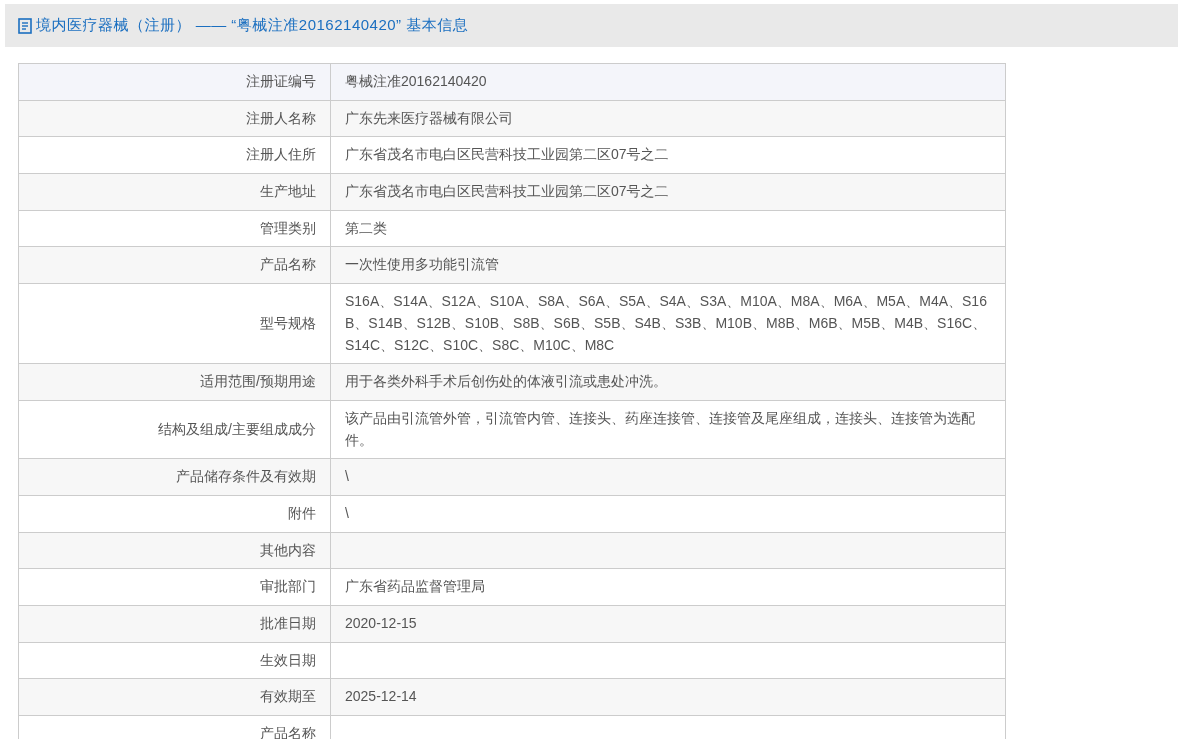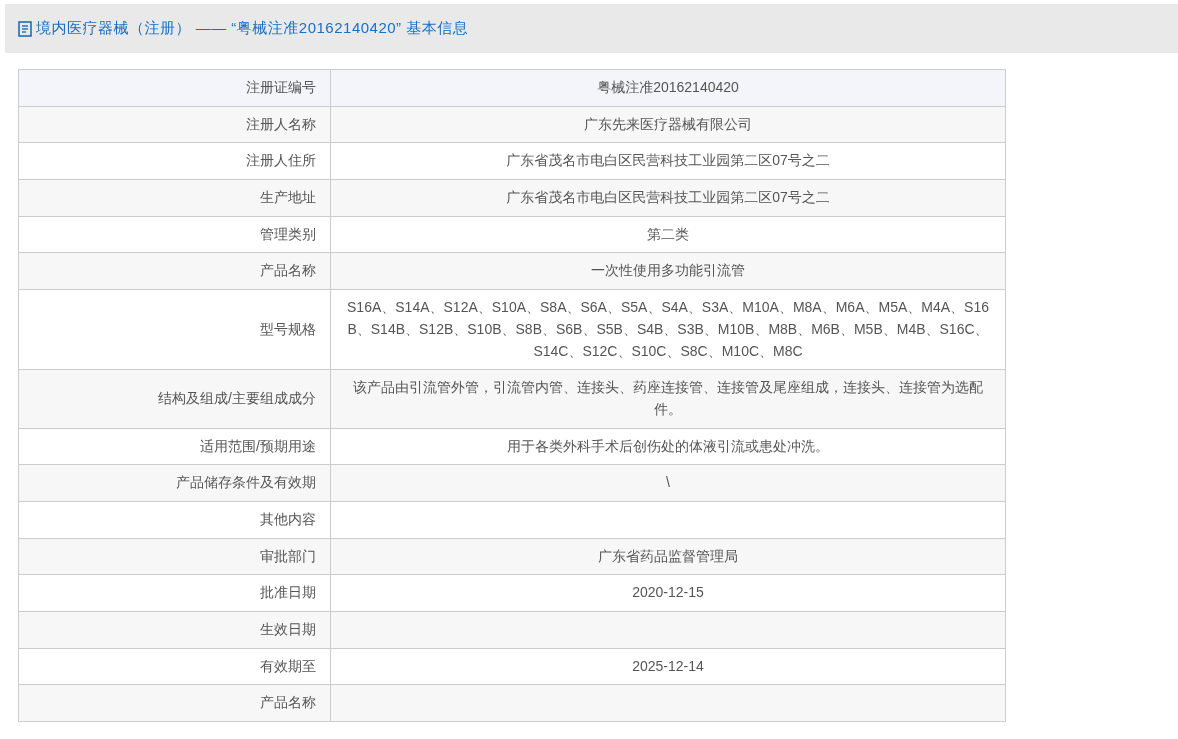--- a/index.html
+++ b/index.html
@@ -6,21 +6,21 @@
     margin: 0;
     padding: 0;
     width: 1178px;
     height: 739px;
     background: #ffffff;
     font-family: "Liberation Sans", "DejaVu Sans", sans-serif;
     overflow: hidden;
   }
   .header-band {
     margin: 4px 0 0 5px;
-    height: 49px;
+    height: 43px;
     background: #e9e9e9;
     display: flex;
     align-items: center;
     padding-left: 13px;
     box-sizing: border-box;
   }
   .doc-icon {
     width: 14px;
     height: 16px;
     margin-right: 4px;
@@ -46,21 +46,21 @@
     vertical-align: middle;
     word-break: break-all;
   }
   .info-table td.label-cell {
     width: 312px;
     text-align: right;
     box-sizing: border-box;
     white-space: nowrap;
   }
   .info-table td.value-cell {
-    text-align: center;
+    text-align: left;
   }
   .info-table tr:nth-child(even) { background: #f7f7f7; }
   .info-table tr:nth-child(odd)  { background: #ffffff; }
   .info-table tr:first-child     { background: #f4f5fa; }
 </style>
 </head>
 <body>
 
 <div class="header-band">
   <svg class="doc-icon" viewBox="0 0 14 16">
@@ -111,33 +111,39 @@
     <td class="value-cell">一次性使用多功能引流管</td>
   </tr>
       <tr>
     <td class="label-cell">
       <span>型号规格</span>
     </td>
     <td class="value-cell">S16A、S14A、S12A、S10A、S8A、S6A、S5A、S4A、S3A、M10A、M8A、M6A、M5A、M4A、S16B、S14B、S12B、S10B、S8B、S6B、S5B、S4B、S3B、M10B、M8B、M6B、M5B、M4B、S16C、S14C、S12C、S10C、S8C、M10C、M8C</td>
   </tr>
       <tr>
     <td class="label-cell">
+      <span>适用范围/预期用途</span>
+    </td>
+    <td class="value-cell">用于各类外科手术后创伤处的体液引流或患处冲洗。</td>
+  </tr>
+      <tr>
+    <td class="label-cell">
       <span>结构及组成/主要组成成分</span>
     </td>
     <td class="value-cell">该产品由引流管外管，引流管内管、连接头、药座连接管、连接管及尾座组成，连接头、连接管为选配件。</td>
   </tr>
       <tr>
     <td class="label-cell">
-      <span>适用范围/预期用途</span>
+      <span>产品储存条件及有效期</span>
     </td>
-    <td class="value-cell">用于各类外科手术后创伤处的体液引流或患处冲洗。</td>
+    <td class="value-cell">\</td>
   </tr>
       <tr>
     <td class="label-cell">
-      <span>产品储存条件及有效期</span>
+      <span>附件</span>
     </td>
     <td class="value-cell">\</td>
   </tr>
       <tr>
     <td class="label-cell">
       <span>其他内容</span>
     </td>
     <td class="value-cell"></td>
   </tr>
       <tr>

